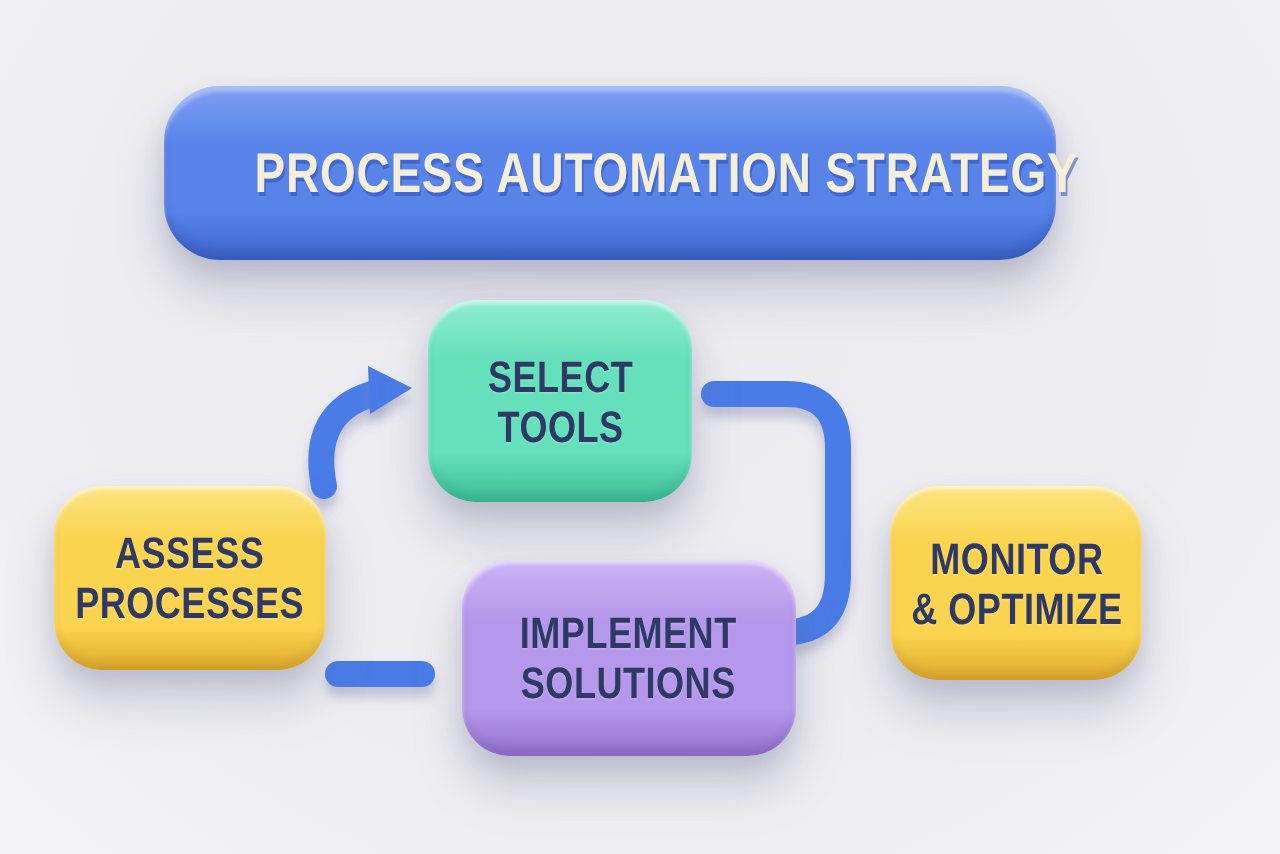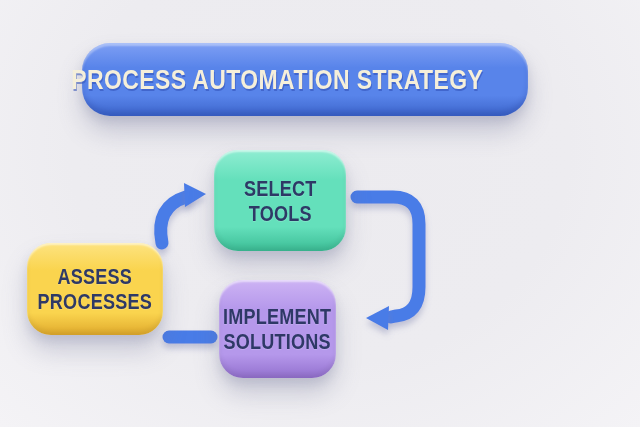--- a/index.html
+++ b/index.html
@@ -2,25 +2,25 @@
 <html><head>
 <meta charset="utf-8">
 <style>
   html,body{margin:0;padding:0;background:#dfdfe4;}
   .stage{
     position:relative;width:640px;height:427px;overflow:hidden;
     background:radial-gradient(ellipse at 50% 35%, #ECEBEF 0%, #EDECF0 55%, #F4F3F6 100%);
     font-family:"Liberation Sans","DejaVu Sans",sans-serif;
   }
   .banner{
-    position:absolute;left:82px;top:43px;width:446px;height:73px;border-radius:28px;
+    position:absolute;left:82px;top:43px;width:446px;height:87px;border-radius:28px;
     background:linear-gradient(180deg, var(--cl) 0%, var(--cm) 34%, var(--cm) 72%, var(--cd) 100%);
     box-shadow:inset 0 3px 2px rgba(255,255,255,.35), inset 0 -5px 5px rgba(20,40,120,.18),
                0 16px 24px rgba(108,112,148,.30), 0 5px 10px rgba(108,112,148,.18);
-    display:flex;align-items:center;justify-content:flex-end;
+    display:flex;align-items:center;justify-content:flex-start;
   }
   .banner-label{
     display:inline-block;transform:scaleX(.82);transform-origin:50% 50%;
     font-size:28px;font-weight:700;letter-spacing:.5px;white-space:nowrap;
     color:var(--cream);text-shadow:1px 2px 0 rgba(48,78,180,.55);
   }
   .box{
     position:absolute;border-radius:24px;
     background:linear-gradient(180deg, var(--cl) 0%, var(--cm) 30%, var(--cm) 76%, var(--cd) 100%);
     box-shadow:inset 0 2px 2px rgba(255,255,255,.55), inset 0 -4px 5px rgba(0,0,0,.07),
@@ -28,21 +28,21 @@
     display:flex;align-items:center;justify-content:center;text-align:center;
   }
   .box-label{
     display:inline-block;transform:scaleX(.82);transform-origin:50% 50%;
     font-size:22px;font-weight:700;line-height:25px;letter-spacing:.3px;white-space:nowrap;
     color:var(--navy);text-shadow:0 1px 1px rgba(255,255,255,.18);
   }
   .box-label span{display:block;}
   .box.assess   {left:27px;  top:243px; width:136px; height:92px;}
   .box.select   {left:214px; top:150px; width:132px; height:101px;}
-  .box.implement{left:219px; top:280px; width:117px; height:98px;align-items:center;}
+  .box.implement{left:231px; top:280px; width:167px; height:98px;align-items:center;}
   .box.monitor  {left:445px; top:243px; width:126px; height:97px;}
   svg.arrows{position:absolute;left:0;top:0;pointer-events:none;}
 </style>
 </head>
 <body>
 
 <div class="stage">
 
   <div class="banner" style="--cl: #7E9FF4; --cm: #5884EA; --cd: #3D66CC; --cream: #F5EFDA;">
     <span class="banner-label">PROCESS AUTOMATION STRATEGY</span>
@@ -79,14 +79,20 @@
     </div>
   </div>
 
   <div class="box implement" style="--cl: #CDB3F4; --cm: #B598EB; --cd: #9370CE; --navy: #2E3966;">
     <div class="box-label">
       <span>IMPLEMENT</span>
       <span>SOLUTIONS</span>
     </div>
   </div>
 
+  <div class="box monitor" style="--cl: #FDE380; --cm: #FAD44E; --cd: #E0AA2C; --navy: #2E3966;">
+    <div class="box-label">
+      <span>MONITOR</span>
+      <span>&amp; OPTIMIZE</span>
+    </div>
+  </div>
 
 </div>
 
 </body></html>

